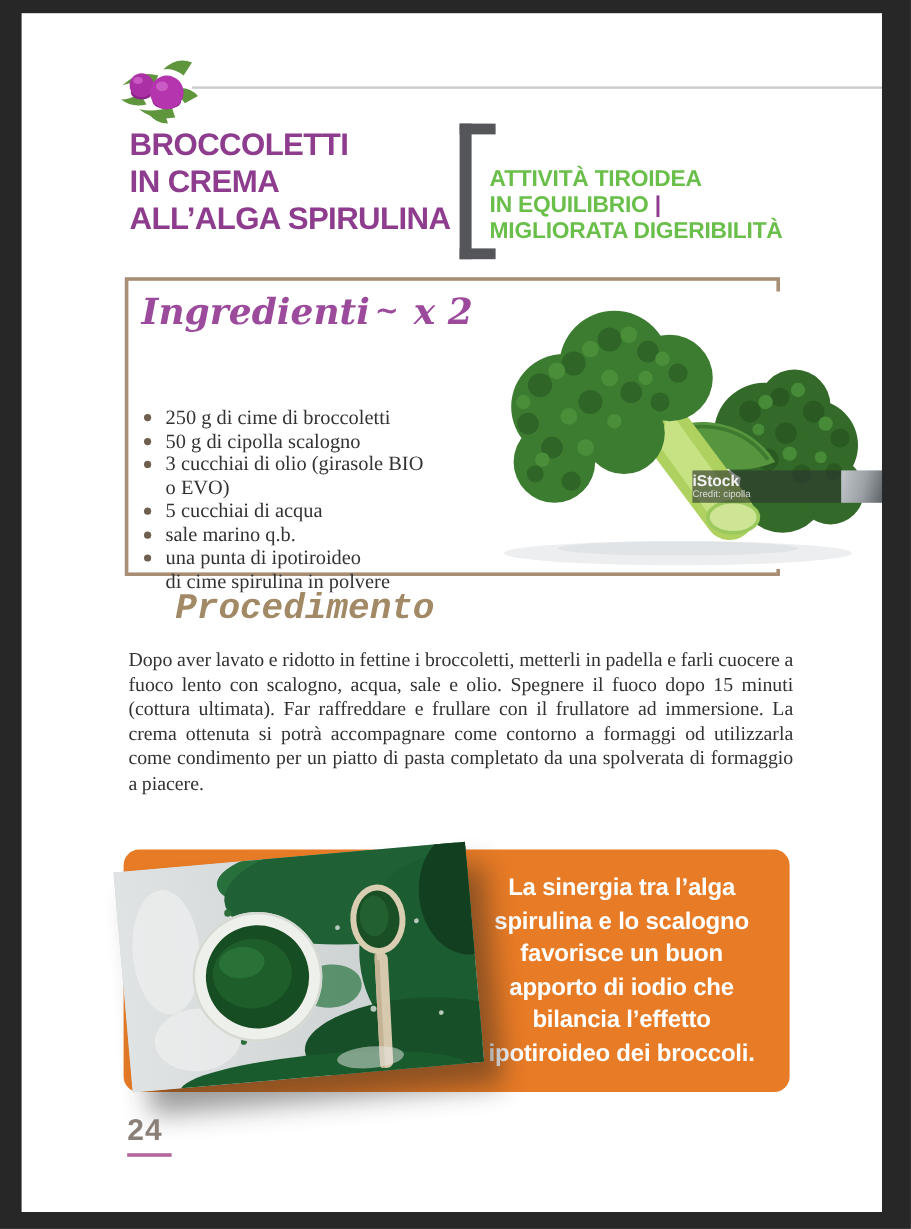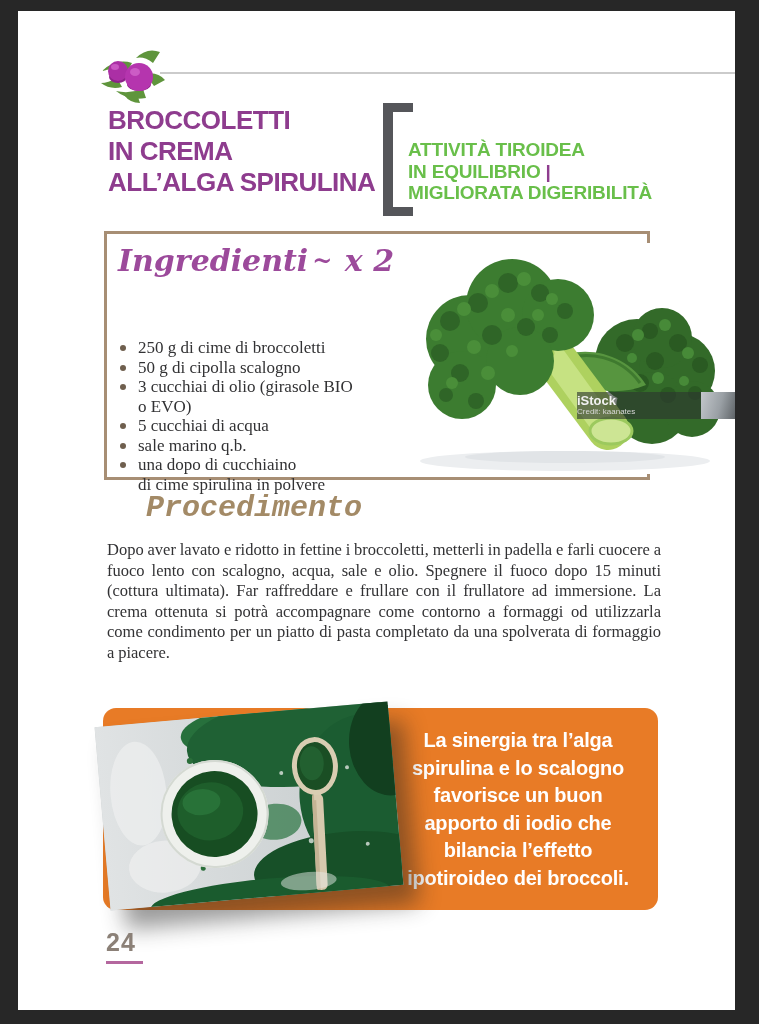--- a/index.html
+++ b/index.html
@@ -163,21 +163,21 @@
       </li>
       <li>
         <span class="bullet"></span>
         <span class="ing-lines">
             <div>sale marino q.b.</div>
           </span>
       </li>
       <li>
         <span class="bullet"></span>
         <span class="ing-lines">
-            <div>una dopo di cucchiaino</div>
+            <div>una punta di ipotiroideo</div>
             <div>di cime spirulina in polvere</div>
           </span>
       </li>
     </ul>
 
     <div class="broccoli-photo">
       <svg viewBox="0 0 335 231">
         <rect width="335" height="231" fill="#ffffff"></rect>
         <ellipse cx="165" cy="218" rx="145" ry="10" fill="#eceef0"></ellipse>
         <ellipse cx="165" cy="214" rx="100" ry="6" fill="#e1e4e7"></ellipse>
@@ -249,21 +249,21 @@
             <circle cx="74" cy="104" r="7"></circle>
           <circle cx="108" cy="72" r="7"></circle>
             <circle cx="138" cy="72" r="6"></circle>
             <circle cx="52" cy="140" r="6"></circle>
           <circle cx="88" cy="130" r="7"></circle>
             <circle cx="112" cy="108" r="6"></circle>
         </g>
       </svg>
       <div class="wm">
         <span class="brand">iStock</span>
-        <span class="credit">Credit: kaanates</span>
+        <span class="credit">Credit: cipolla</span>
       </div>
       <div class="wm-tab"></div>
     </div>
 
     <div id="proc-title" class="script-heading">Procedimento</div>
     <p class="body-par">Dopo aver lavato e ridotto in fettine i broccoletti, metterli in padella e farli cuocere a fuoco lento con scalogno, acqua, sale e olio. Spegnere il fuoco dopo 15 minuti (cottura ultimata). Far raffreddare e frullare con il frullatore ad immersione. La crema ottenuta si potrà accompagnare come contorno a formaggi od utilizzarla come condimento per un piatto di pasta completato da una spolverata di formaggio a piacere.</p>
 
     <div class="callout-box"></div>
     <div class="callout-text">
       <div>La sinergia tra l’alga</div>

